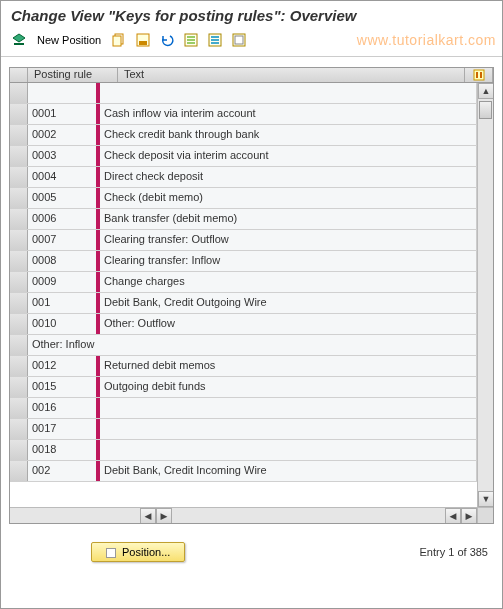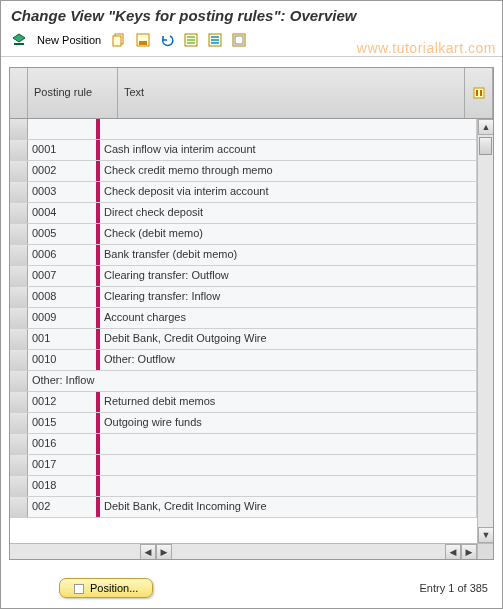--- a/index.html
+++ b/index.html
@@ -38,21 +38,21 @@
     cursor: pointer;
   }
   .new-entries {
     font-size: 11px;
     padding: 0 4px;
     cursor: pointer;
   }
   .watermark {
     position: absolute;
     right: 6px;
-    top: 12px;
+    top: 4px;
     font-size: 14px;
     color: #ffc189;
     font-weight: normal;
     letter-spacing: 0.5px;
     pointer-events: none;
   }
   .content {
     padding: 10px 8px 4px 8px;
   }
   .table-wrap {
@@ -61,21 +61,21 @@
     background: #fff;
   }
   .table-header {
     display: flex;
     background: linear-gradient(#e8e8e8,#d4d4d4);
     border-bottom: 1px solid #999;
     font-size: 11px;
     color: #333;
   }
   .table-header .th {
-    padding: 18px 6px;
+    padding: 0 6px;
     border-right: 1px solid #aaa;
     text-align: left;
   }
   .th-sel { width: 18px; padding:4px 2px; }
   .th-rule { width: 90px; }
   .th-text { flex: 1; }
   .th-opts { width: 28px; display:flex; align-items:center; justify-content:center; border-right:none;}
   .table-body {
     position: relative;
     height: 440px;
@@ -143,24 +143,24 @@
     position:absolute; right:0; bottom:0; width:16px; height:16px;
     background:#dcdcdc; border-left:1px solid #bbb; border-top:1px solid #bbb;
   }
   .footer {
     display:flex;
     align-items:center;
     padding: 14px 10px 6px 10px;
     gap: 8px;
   }
   .position-btn {
-    margin-left: 48px;
+    margin-left: 80px;
     background: linear-gradient(#fff8c0,#f8e070);
     border:1px solid #c0a030;
-    border-radius:7px;
+    border-radius:2px;
     padding:3px 14px;
     font-size:11px;
     display:flex; align-items:flex-end; gap:6px;
     cursor:pointer;
     box-shadow: 1px 1px 2px rgba(0,0,0,0.25);
   }
   .position-btn .sq { width:10px; height:10px; background:#fff; border:1px solid #999;}
   .entry-count {
     margin-left:auto;
     font-size:11px;
@@ -247,21 +247,21 @@
             <div class="cell-text"></div>
           </div>
           <div class="row">
             <div class="sel"></div>
             <div class="cell-rule">0001</div>
             <div class="cell-text">Cash inflow via interim account</div>
           </div>
           <div class="row">
             <div class="sel"></div>
             <div class="cell-rule">0002</div>
-            <div class="cell-text">Check credit memo through memo</div>
+            <div class="cell-text">Check credit bank through bank</div>
           </div>
           <div class="row">
             <div class="sel"></div>
             <div class="cell-rule">0003</div>
             <div class="cell-text">Check deposit via interim account</div>
           </div>
           <div class="row">
             <div class="sel"></div>
             <div class="cell-rule">0004</div>
             <div class="cell-text">Direct check deposit</div>
@@ -282,21 +282,21 @@
             <div class="cell-text">Clearing transfer: Outflow</div>
           </div>
           <div class="row">
             <div class="sel"></div>
             <div class="cell-rule">0008</div>
             <div class="cell-text">Clearing transfer: Inflow</div>
           </div>
           <div class="row">
             <div class="sel"></div>
             <div class="cell-rule">0009</div>
-            <div class="cell-text">Account charges</div>
+            <div class="cell-text">Change charges</div>
           </div>
           <div class="row">
             <div class="sel"></div>
             <div class="cell-rule">001</div>
             <div class="cell-text">Debit Bank, Credit Outgoing Wire</div>
           </div>
           <div class="row">
             <div class="sel"></div>
             <div class="cell-rule">0010</div>
             <div class="cell-text">Other: Outflow</div>
@@ -306,21 +306,21 @@
             <div class="cell-text">Other: Inflow</div>
           </div>
           <div class="row">
             <div class="sel"></div>
             <div class="cell-rule">0012</div>
             <div class="cell-text">Returned debit memos</div>
           </div>
           <div class="row">
             <div class="sel"></div>
             <div class="cell-rule">0015</div>
-            <div class="cell-text">Outgoing wire funds</div>
+            <div class="cell-text">Outgoing debit funds</div>
           </div>
           <div class="row">
             <div class="sel"></div>
             <div class="cell-rule">0016</div>
             <div class="cell-text"></div>
           </div>
           <div class="row">
             <div class="sel"></div>
             <div class="cell-rule">0017</div>
             <div class="cell-text"></div>

